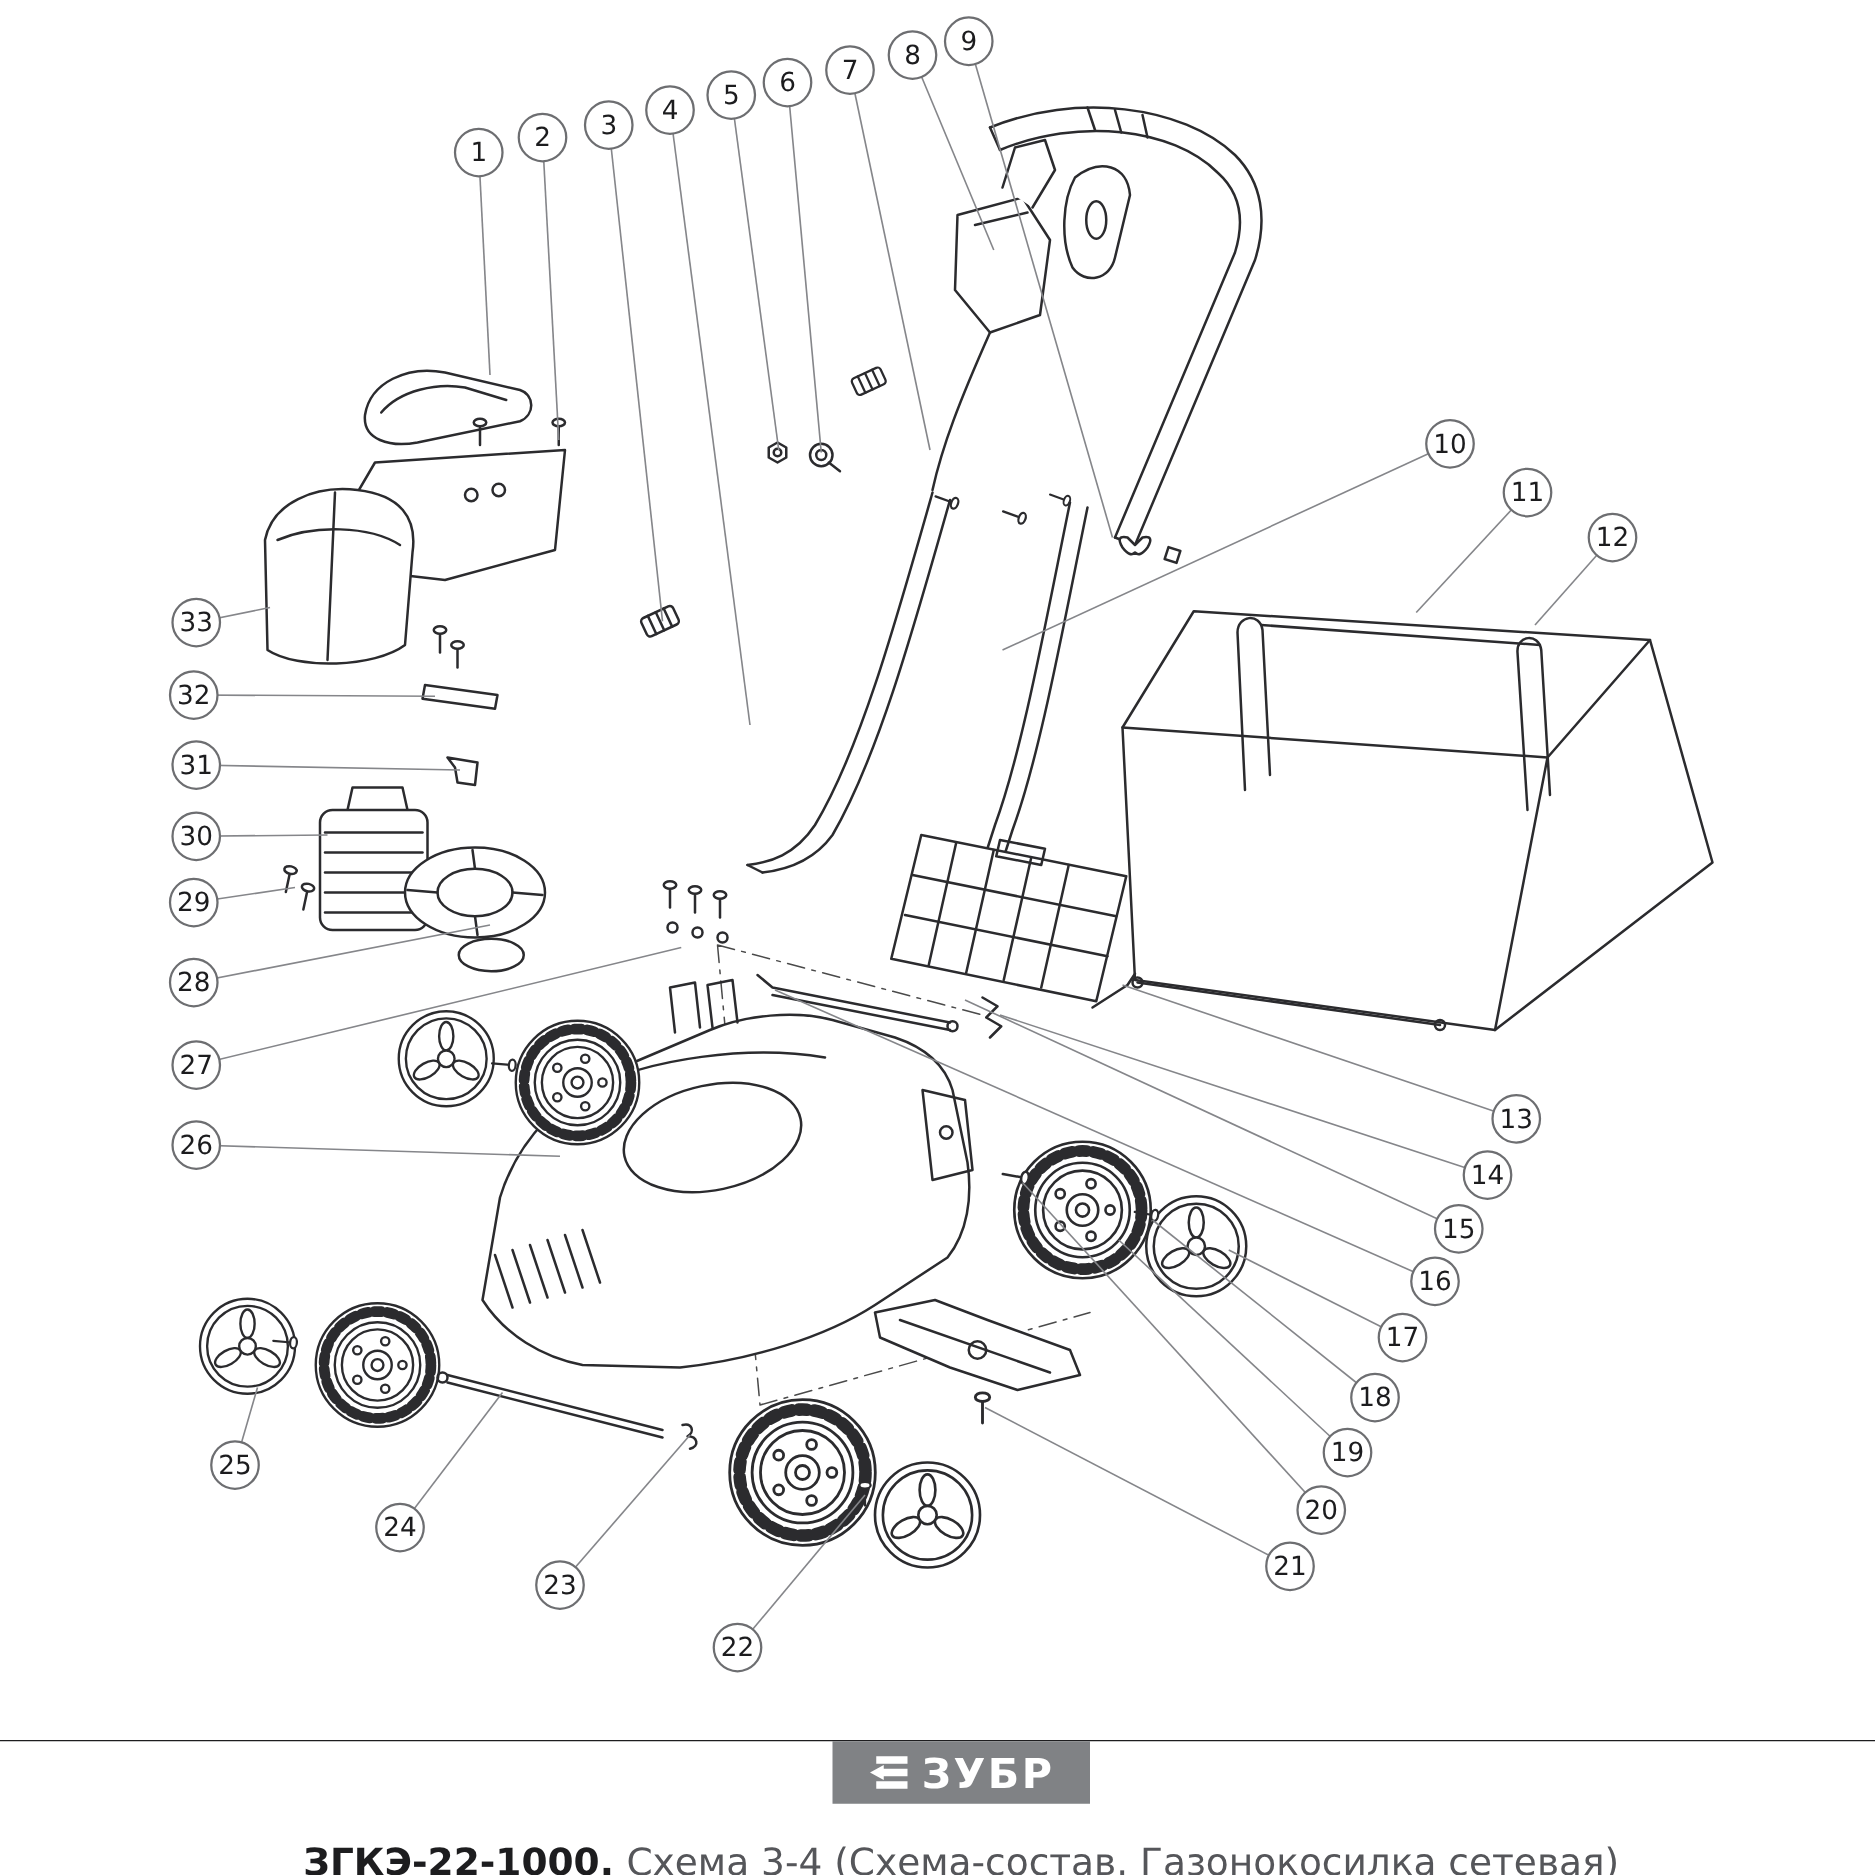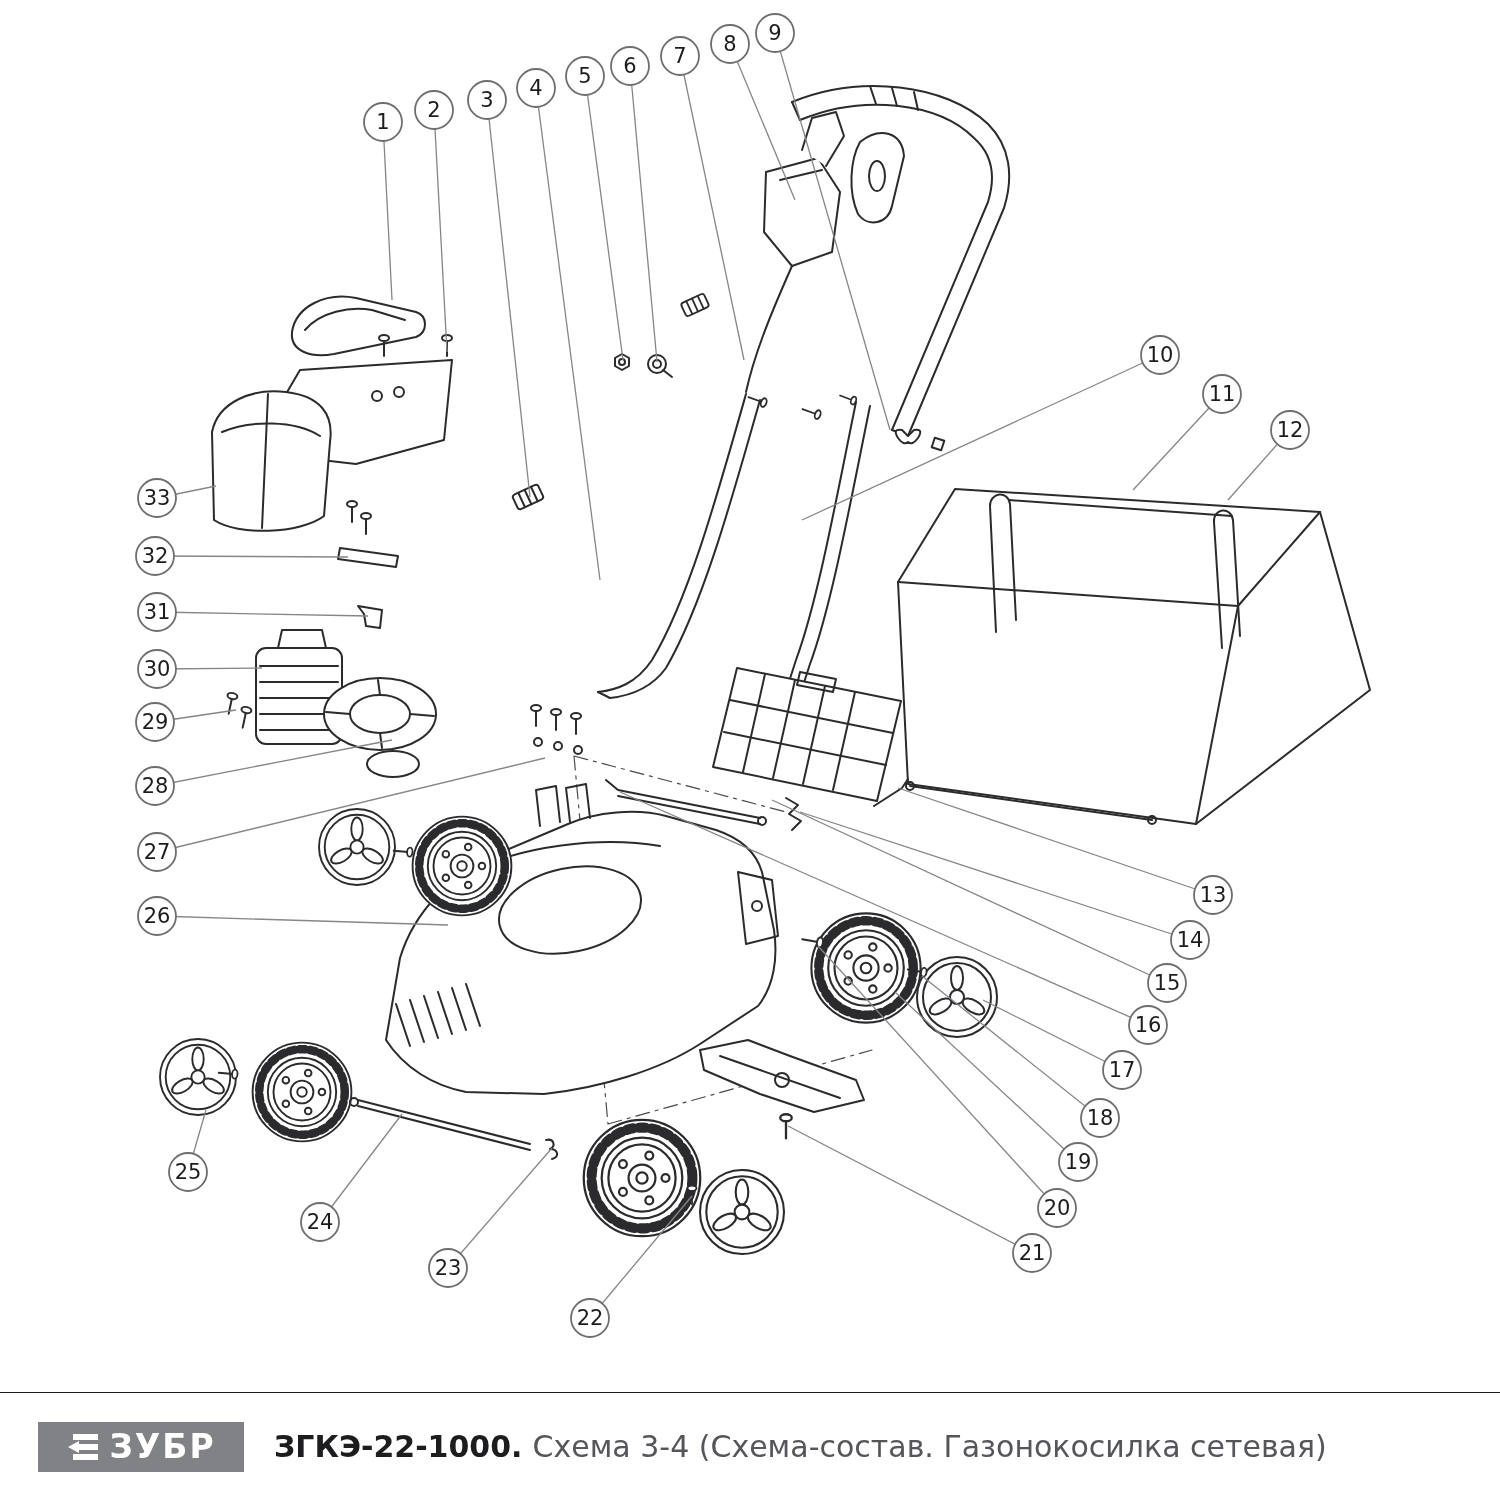--- a/index.html
+++ b/index.html
@@ -11,21 +11,21 @@
   
   .leader{stroke:#85868a;stroke-width:1.3;fill:none;}
   .callout-circle{fill:#ffffff;stroke:#6d6e71;stroke-width:1.8;}
   .callout-num{font:400 21px "DejaVu Sans",sans-serif;fill:#1c1c1e;text-anchor:middle;}
   .dash{stroke:#4a4a4a;stroke-width:1.2;stroke-dasharray:14 6 3 6;fill:none;}
   .tread{stroke:#2b2b2e;stroke-width:9;stroke-dasharray:6 5;fill:none;}
   
   .footer{
     position:absolute;left:0;top:1392px;width:1500px;height:108px;
     border-top:1.5px solid #1d1d1f;box-sizing:border-box;
-    display:flex;align-items:center;gap:30px;padding-left:38px;background:#fff;
+    display:flex;align-items:center;gap:30px;padding-left:38px;background:#fff;flex-direction:column;
   }
   .logo{
     width:206px;height:50px;background:#808285;display:flex;
     align-items:center;justify-content:center;gap:9px;flex:0 0 auto;
   }
   .logo span{
     color:#ffffff;font-weight:bold;font-size:33px;letter-spacing:2px;line-height:1;
   }
   .title{font-size:30px;white-space:nowrap;}
   .title .bold{font-weight:bold;color:#1d1d1f;}

